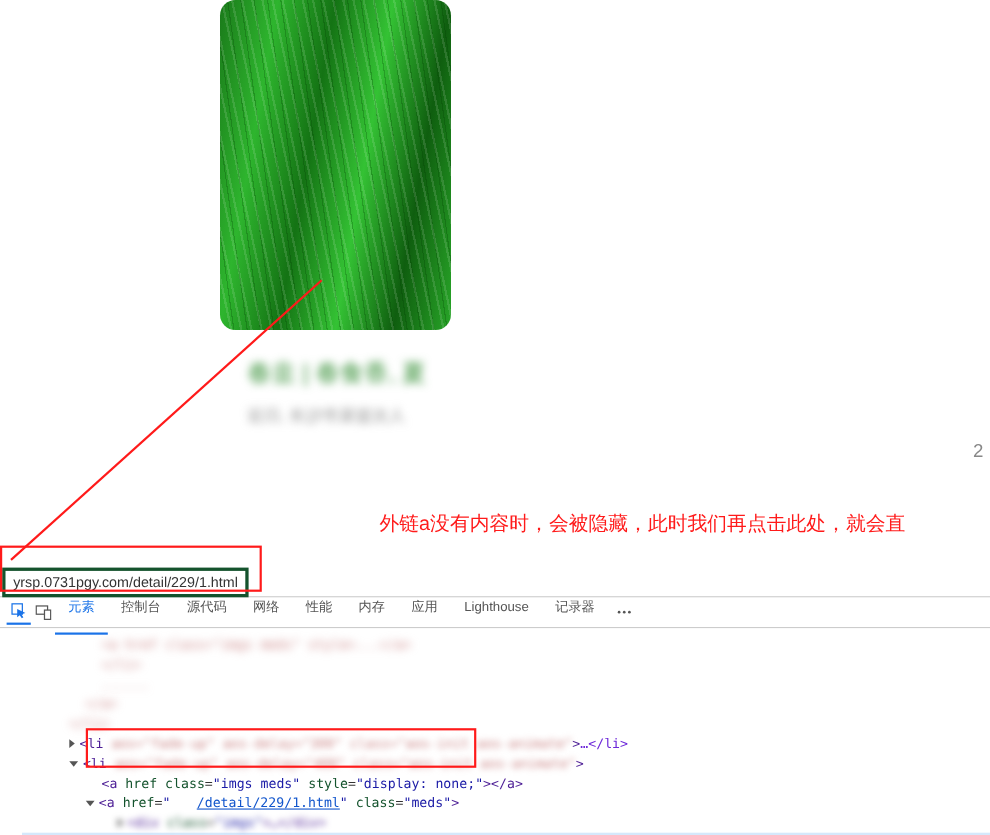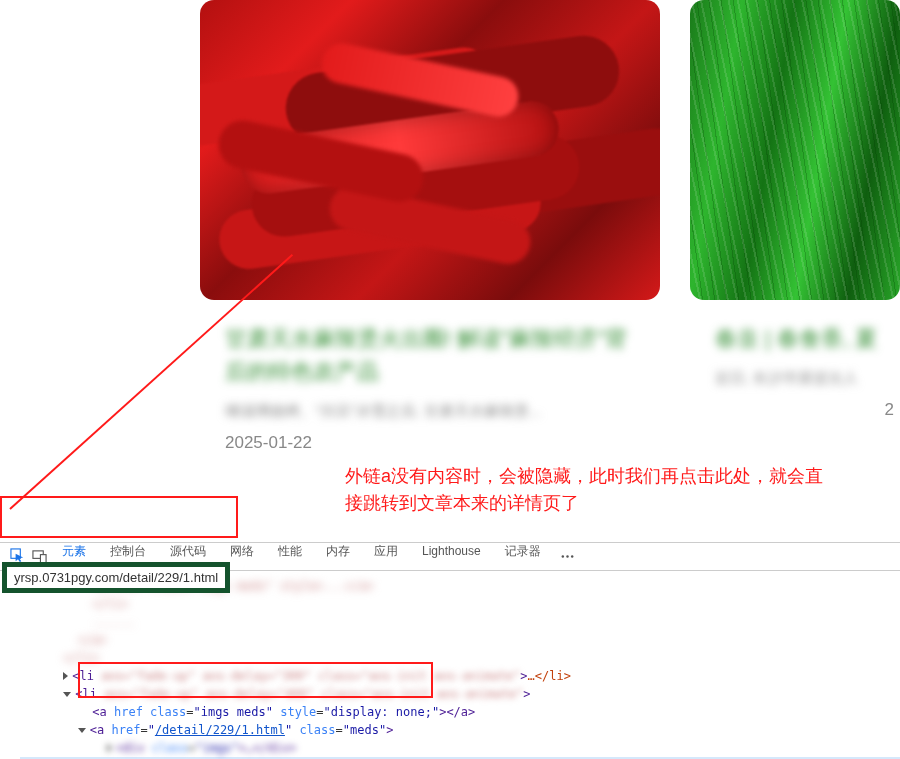--- a/index.html
+++ b/index.html
@@ -21,72 +21,63 @@
 .card-desc { font-size: 15px; color: #888; margin-top: 14px; filter: blur(4px); }
 .card-date { font-size: 17px; color: #888; margin-top: 12px; }
 .card2 .card-title, .card2 .card-desc { white-space: nowrap; }
 
 
 .anno-text { position: absolute; color: #ff1a1a; font-size: 18px; line-height: 1.5; z-index: 5; }
 .anno-line { position: absolute; height: 2px; background: #ff1a1a; transform-origin: left center; z-index: 4; }
 .anno-box { position: absolute; border: 2px solid #ff1a1a; z-index: 4; }
 
 
-.url-tip { position: absolute; left: 2px; top: 516px; background: #fff; border: 5px solid #14532d; padding: 3px 7px; font-size: 13px; color: #333; font-family: Arial, sans-serif; z-index: 3; margin-top: 46px; }
+.url-tip { position: absolute; left: 2px; top: 516px; background: #fff; border: 3px solid #14532d; padding: 3px 7px; font-size: 13px; color: #333; font-family: Arial, sans-serif; z-index: 3; }
 
 
 .devtools { position: absolute; left: 0; top: 542px; right: 0; bottom: 0; background: #fff; border-top: 1px solid #ccc; font-family: Consolas, Menlo, monospace; font-size: 12px; }
 .dt-tabs { height: 28px; border-bottom: 1px solid #ccc; display: flex; align-items: center; padding-left: 6px; gap: 0; }
 .dt-icon { width: 22px; height: 22px; display: flex; align-items: center; justify-content: center; color: #555; }
 .dt-icon svg { width: 15px; height: 15px; }
 .dt-icon.active { border-bottom: 2px solid #1a73e8; color:#1a73e8; }
 .dt-tab { padding: 0 12px; height: 40px; line-height: 28px; color: #555; font-family: -apple-system, "Microsoft YaHei", sans-serif; font-size: 12px; }
 .dt-tab.active { color: #1a73e8; border-bottom: 2px solid #1a73e8; }
 .dt-body { padding: 6px 0 0 20px; line-height: 18px; color: #333; }
 .dt-line { white-space: pre; }
 .tri { display:inline-block; width:0; height:0; border-left:4px solid transparent; border-right:4px solid transparent; border-top:5px solid #555; margin-right:4px; vertical-align:1px; }
 .tri.r { border-top:4px solid transparent; border-bottom:4px solid transparent; border-left:5px solid #555; border-right:none; vertical-align:0; }
 .tag { color: #4c1d95; }
-.attr { color: #3b82f6; }
+.attr { color: #14532d; }
 .val { color: #1a1aa6; }
-.link { color: #1155cc; text-decoration: underline; }
-.dots { color: #c2410c; }
+.link { color: #1155cc; text-decoration: underline; margin-left: 24px; }
+.dots { color: #6d28d9; }
 .blurline { filter: blur(4px); color: #c88; }
 .hl-line { background: #d5e8fb; }
 .ind { display:inline-block; }
 </style>
 </head>
 <body>
 
 <div class="cards-area">
-  <div class="card">
-    <div class="card-img chili"></div>
-    <div class="card-body">
-      <div class="card-title">甘肃天水麻辣烫火出圈! 解读"麻辣经济"背后的特色农产品</div>
-      <div class="card-desc">继淄博烧烤、"尔滨"冰雪之后, 甘肃天水麻辣烫...</div>
-      <div class="card-date">2025-01-22</div>
-    </div>
-  </div>
   <div class="card card2">
     <div class="card-img greens"></div>
     <div class="card-body">
       <div class="card-title">春韭 | 春食香, 夏</div>
       <div class="card-desc">近日, 长沙市菜篮次人</div>
       <div class="card-date" style="position:absolute; right:6px;">2</div>
     </div>
   </div>
 </div>
 
 <div class="anno-line" style="left:10px; top:508px; width:380px; transform:rotate(-42deg);"></div>
 
 <div class="anno-box" style="left:0; top:496px; width:238px; height:42px;"></div>
 
 <div class="anno-text" style="left:345px; top:463px; width:560px;">
   <span>外链a没有内容时，会被隐藏，此时我们再点击此处，就会直</span><br>
-  <span>接跳转到文章本来的详情页了</span>
 </div>
 
 <div class="anno-box" style="left:78px; top:662px; width:355px; height:36px;"></div>
 
 <div class="url-tip">yrsp.0731pgy.com/detail/229/1.html</div>
 
 <div class="devtools">
   <div class="dt-tabs">
     <div class="dt-icon active">
       <svg viewBox="0 0 16 16">

